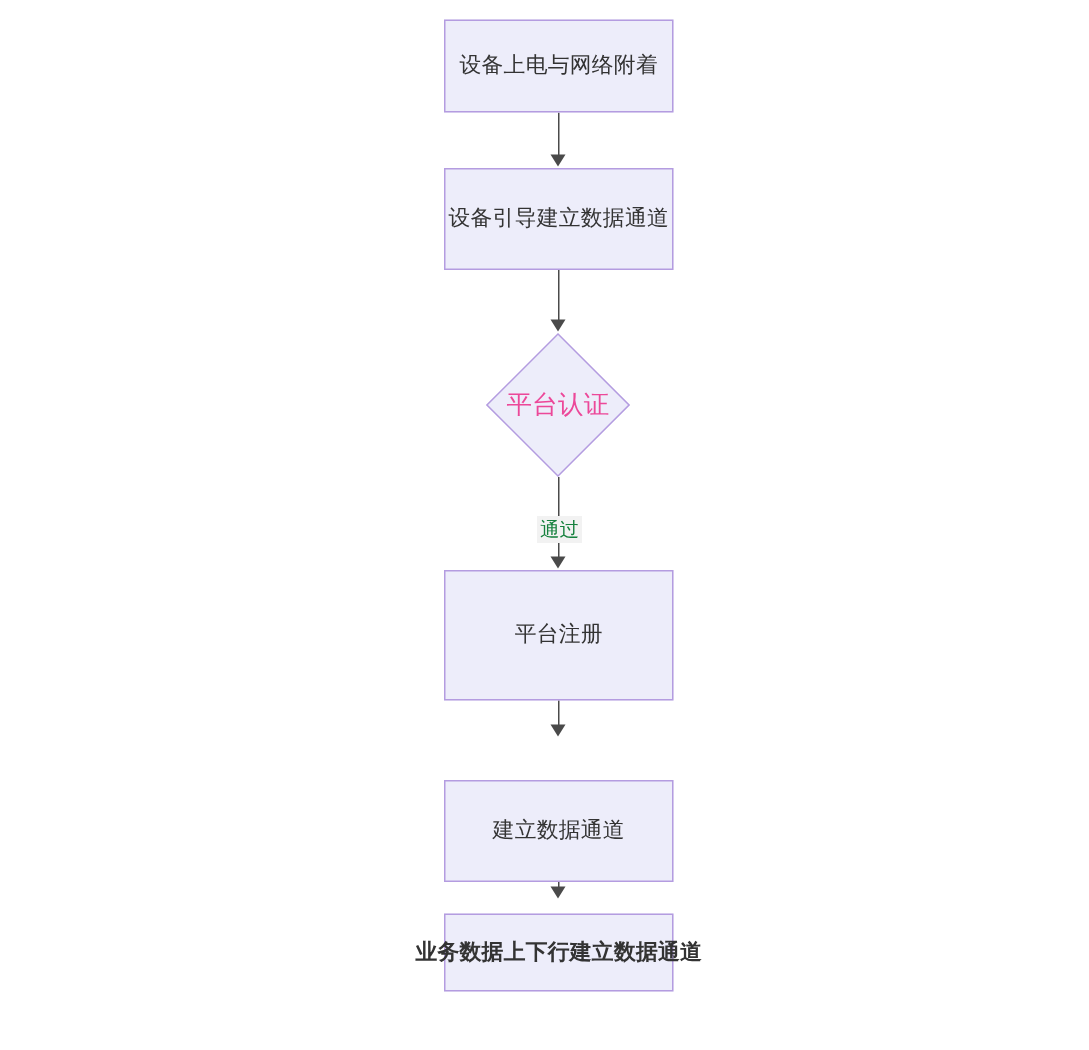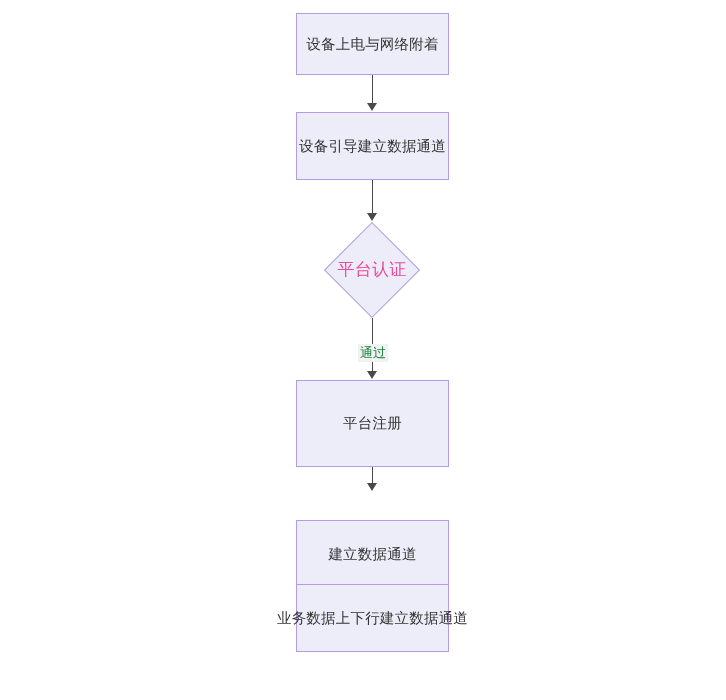--- a/index.html
+++ b/index.html
@@ -139,18 +139,18 @@
   </div>
 
   <div class="node node-process" style="top:380px; height:87px;">
     <span class="node-label-line">平台注册</span>
   </div>
 
   <div class="node node-process" style="top:520px; height:68px;">
     <span class="node-label-line">建立数据通道</span>
   </div>
 
-  <div class="node node-process" style="top:584px; height:68px;">
+  <div class="node node-process" style="top:609px; height:52px;font-weight:bold;">
     <span class="node-label-line">业务数据上下行</span>
     <span class="node-label-line">建立数据通道</span>
   </div>
 
 </div>
 
 </body></html>

